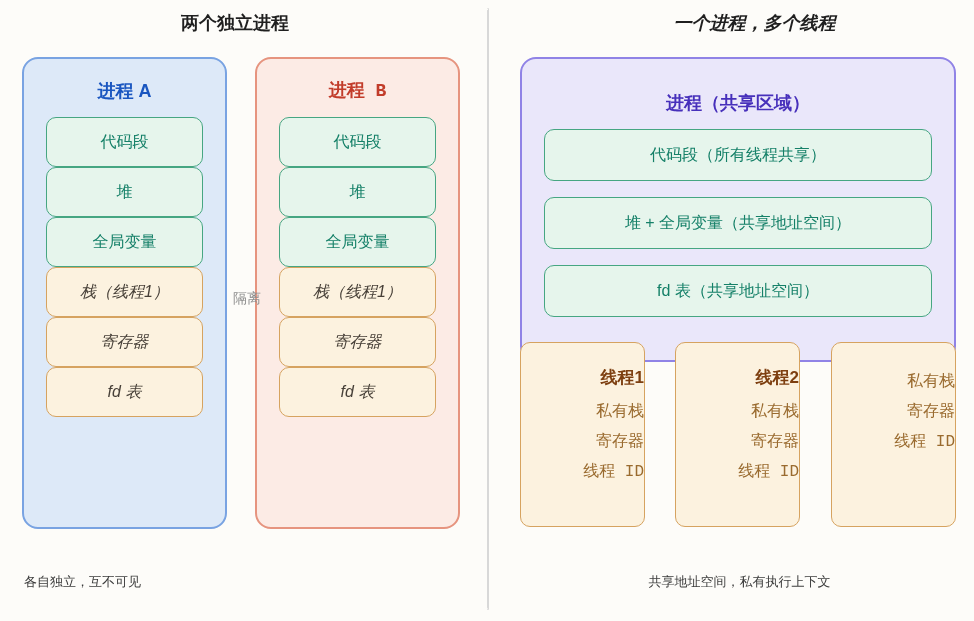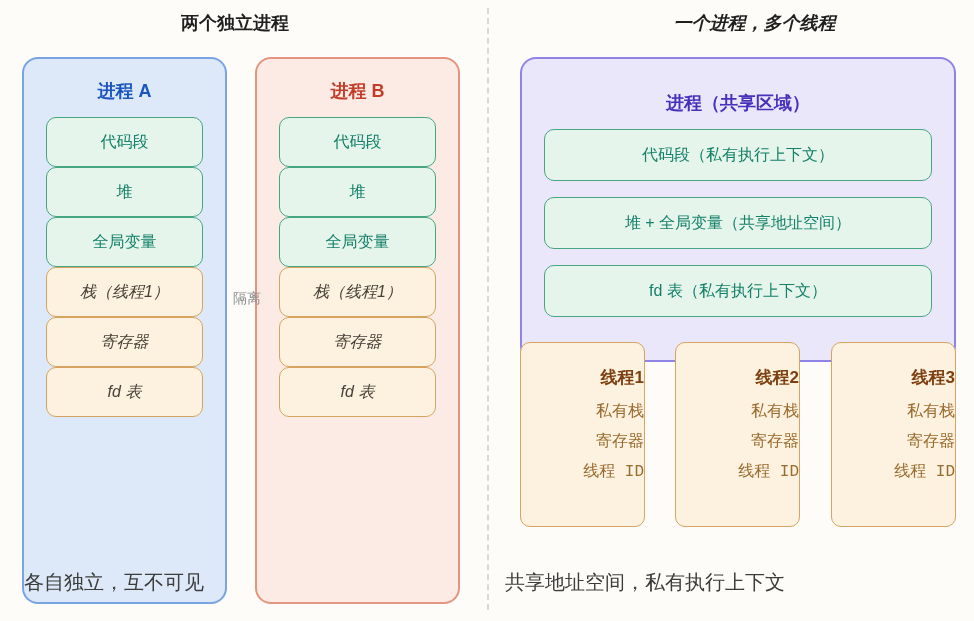--- a/index.html
+++ b/index.html
@@ -1,15 +1,15 @@
 <!DOCTYPE html>
 <html style="--page-bg: #fdfcf9; --heading-text: #1f1f1f; --caption-text: #3c3c3c; --isolation-text: #8e8e8e; --divider: #d8d8d8; --shared-box-bg: #e6f5ec; --shared-box-border: #46a682; --shared-box-text: #158068; --private-box-bg: #fcf2df; --private-box-border: #d6a360; --private-box-text: #474038; --process-a-bg: #dde9f8; --process-a-border: #79a3e2; --process-a-title: #1a56c0; --process-b-bg: #fcebe5; --process-b-border: #e6947f; --process-b-title: #c23c2a; --process-shared-bg: #eae7fa; --process-shared-border: #9083e6; --process-shared-title: #4730bb; --thread-title: #7d3f10; --thread-item: #9a6b2f;"><head>
 <meta charset="utf-8">
 <style>
-  * { margin: 0; padding: 0; box-sizing: border-box; }
+  * { margin: 0; padding: 0; box-sizing: border-box; border-radius: 23px; }
   html, body { background: #fdfcf9; }
   body { font-family: "Liberation Sans", sans-serif; }
 
   .canvas {
     position: relative;
     width: 974px;
     height: 621px;
     background: var(--page-bg, #fdfcf9);
     overflow: hidden;
   }
@@ -33,37 +33,37 @@
     height: 602px;
     width: 0;
     border-left: 2px dashed var(--divider, #d8d8d8);
   }
 
   
   .proc-card {
     position: absolute;
     top: 57px;
     width: 205px;
-    height: 547px;
+    height: 472px;
     border-radius: 16px;
     border: 2px solid;
     padding: 20px 22px 12px;
   }
   .proc-a { left: 22px;  background: var(--process-a-bg, #dde9f8); border-color: var(--process-a-border, #79a3e2); }
   .proc-b { left: 255px; background: var(--process-b-bg, #fcebe5); border-color: var(--process-b-border, #e6947f); }
 
   .proc-title {
     text-align: center;
     font-size: 18px;
     font-weight: bold;
     line-height: 24px;
     margin-bottom: 14px;
   }
   .title-a      { color: var(--process-a-title, #1a56c0); }
-  .title-b      { color: var(--process-b-title, #c23c2a); }
+  .title-b      { color: var(--process-b-title, #c23c2a); font-family: Liberation Mono, monospace; }
   .title-shared { color: var(--process-shared-title, #4730bb); }
 
   
   .mem-box {
     height: 50px;
     border-radius: 10px;
     border: 1.5px solid;
     display: flex;
     align-items: center;
     justify-content: center;
@@ -133,26 +133,26 @@
     font-size: 16px;
     line-height: 30px;
     color: var(--thread-item, #9a6b2f);
     font-family: Liberation Mono, monospace;
   }
 
   
   .caption {
     position: absolute;
     top: 572px;
-    font-size: 20px;
+    font-size: 13px;
     color: var(--caption-text, #3c3c3c);
     line-height: 20px;
   }
   .left-caption  { left: 24px; }
-  .right-caption { left: 505px; width: 469px; text-align: left; }
+  .right-caption { left: 505px; width: 469px; text-align: center; }
 </style>
 </head>
 <body>
 
 <div class="canvas">
 
   <h2 class="section-title left-title">两个独立进程</h2>
   <h2 class="section-title right-title">一个进程，多个线程</h2>
 
   <div class="divider"></div>
@@ -174,41 +174,40 @@
     <div class="mem-box shared-box">代码段</div>
     <div class="mem-box shared-box">堆</div>
     <div class="mem-box shared-box">全局变量</div>
     <div class="mem-box private-box">栈（线程1）</div>
     <div class="mem-box private-box">寄存器</div>
     <div class="mem-box private-box">fd 表</div>
   </section>
 
   <section class="shared-card">
     <h3 class="proc-title title-shared">进程（共享区域）</h3>
-    <div class="mem-box shared-box">代码段（私有执行上下文）</div>
+    <div class="mem-box shared-box">代码段（所有线程共享）</div>
     <div class="mem-box shared-box">堆 + 全局变量（共享地址空间）</div>
-    <div class="mem-box shared-box">fd 表（私有执行上下文）</div>
+    <div class="mem-box shared-box">fd 表（共享地址空间）</div>
   </section>
 
   <section class="thread-card thread-1">
     <h4 class="thread-title">线程1</h4>
     <div class="thread-item">私有栈</div>
     <div class="thread-item">寄存器</div>
     <div class="thread-item">线程 ID</div>
   </section>
 
   <section class="thread-card thread-2">
     <h4 class="thread-title">线程2</h4>
     <div class="thread-item">私有栈</div>
     <div class="thread-item">寄存器</div>
     <div class="thread-item">线程 ID</div>
   </section>
 
   <section class="thread-card thread-3">
-    <h4 class="thread-title">线程3</h4>
     <div class="thread-item">私有栈</div>
     <div class="thread-item">寄存器</div>
     <div class="thread-item">线程 ID</div>
   </section>
 
   <div class="caption left-caption">各自独立，互不可见</div>
   <div class="caption right-caption">共享地址空间，私有执行上下文</div>
 
 </div>
 

